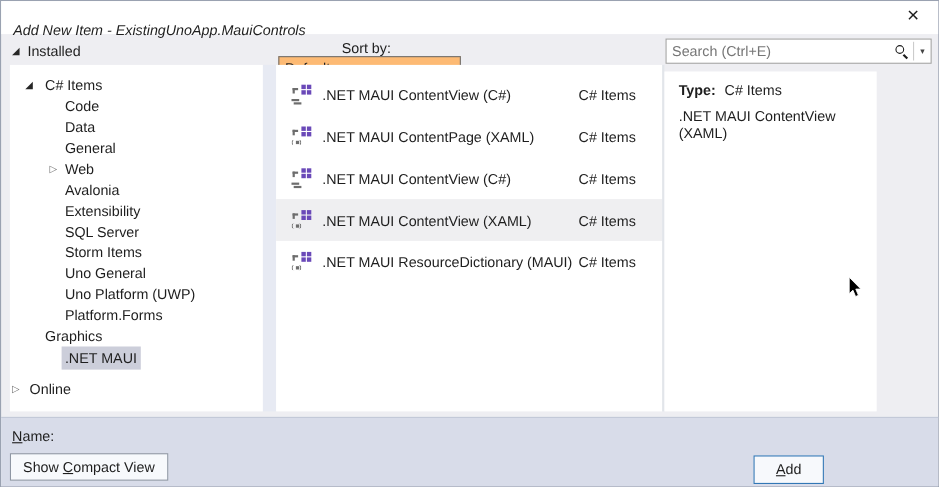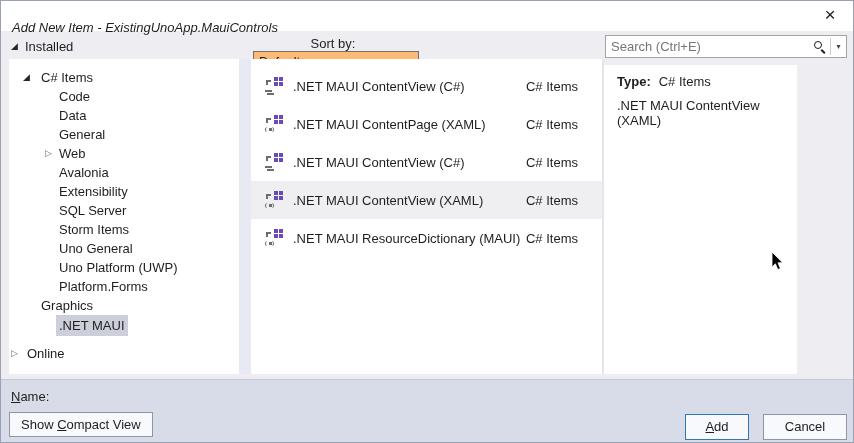--- a/index.html
+++ b/index.html
@@ -293,20 +293,19 @@
     <div class="type-line">
       <span class="type-label">Type:</span><span>C# Items</span>
     </div>
     <div class="desc-line">.NET MAUI ContentView (XAML)</div>
   </div>
 
   <div class="footer">
     <div class="name-label"><span class="u">N</span><span>ame:</span></div>
     <div class="btn compact-btn"><span>Show </span><span class="u">C</span><span>ompact View</span></div>
     <div class="btn add-btn"><span class="u">A</span><span>dd</span></div>
-    <div class="btn cancel-btn">Cancel</div>
   </div>
 
   <svg class="cursor" viewBox="0 0 13 20">
     <polygon points="1,0 1,15 4.4,11.8 6.8,17.6 9.4,16.5 7,10.8 11.6,10.8" fill="#000" stroke="#fff" stroke-width="0.8"></polygon>
   </svg>
 
 </div>
 
 </body></html>

